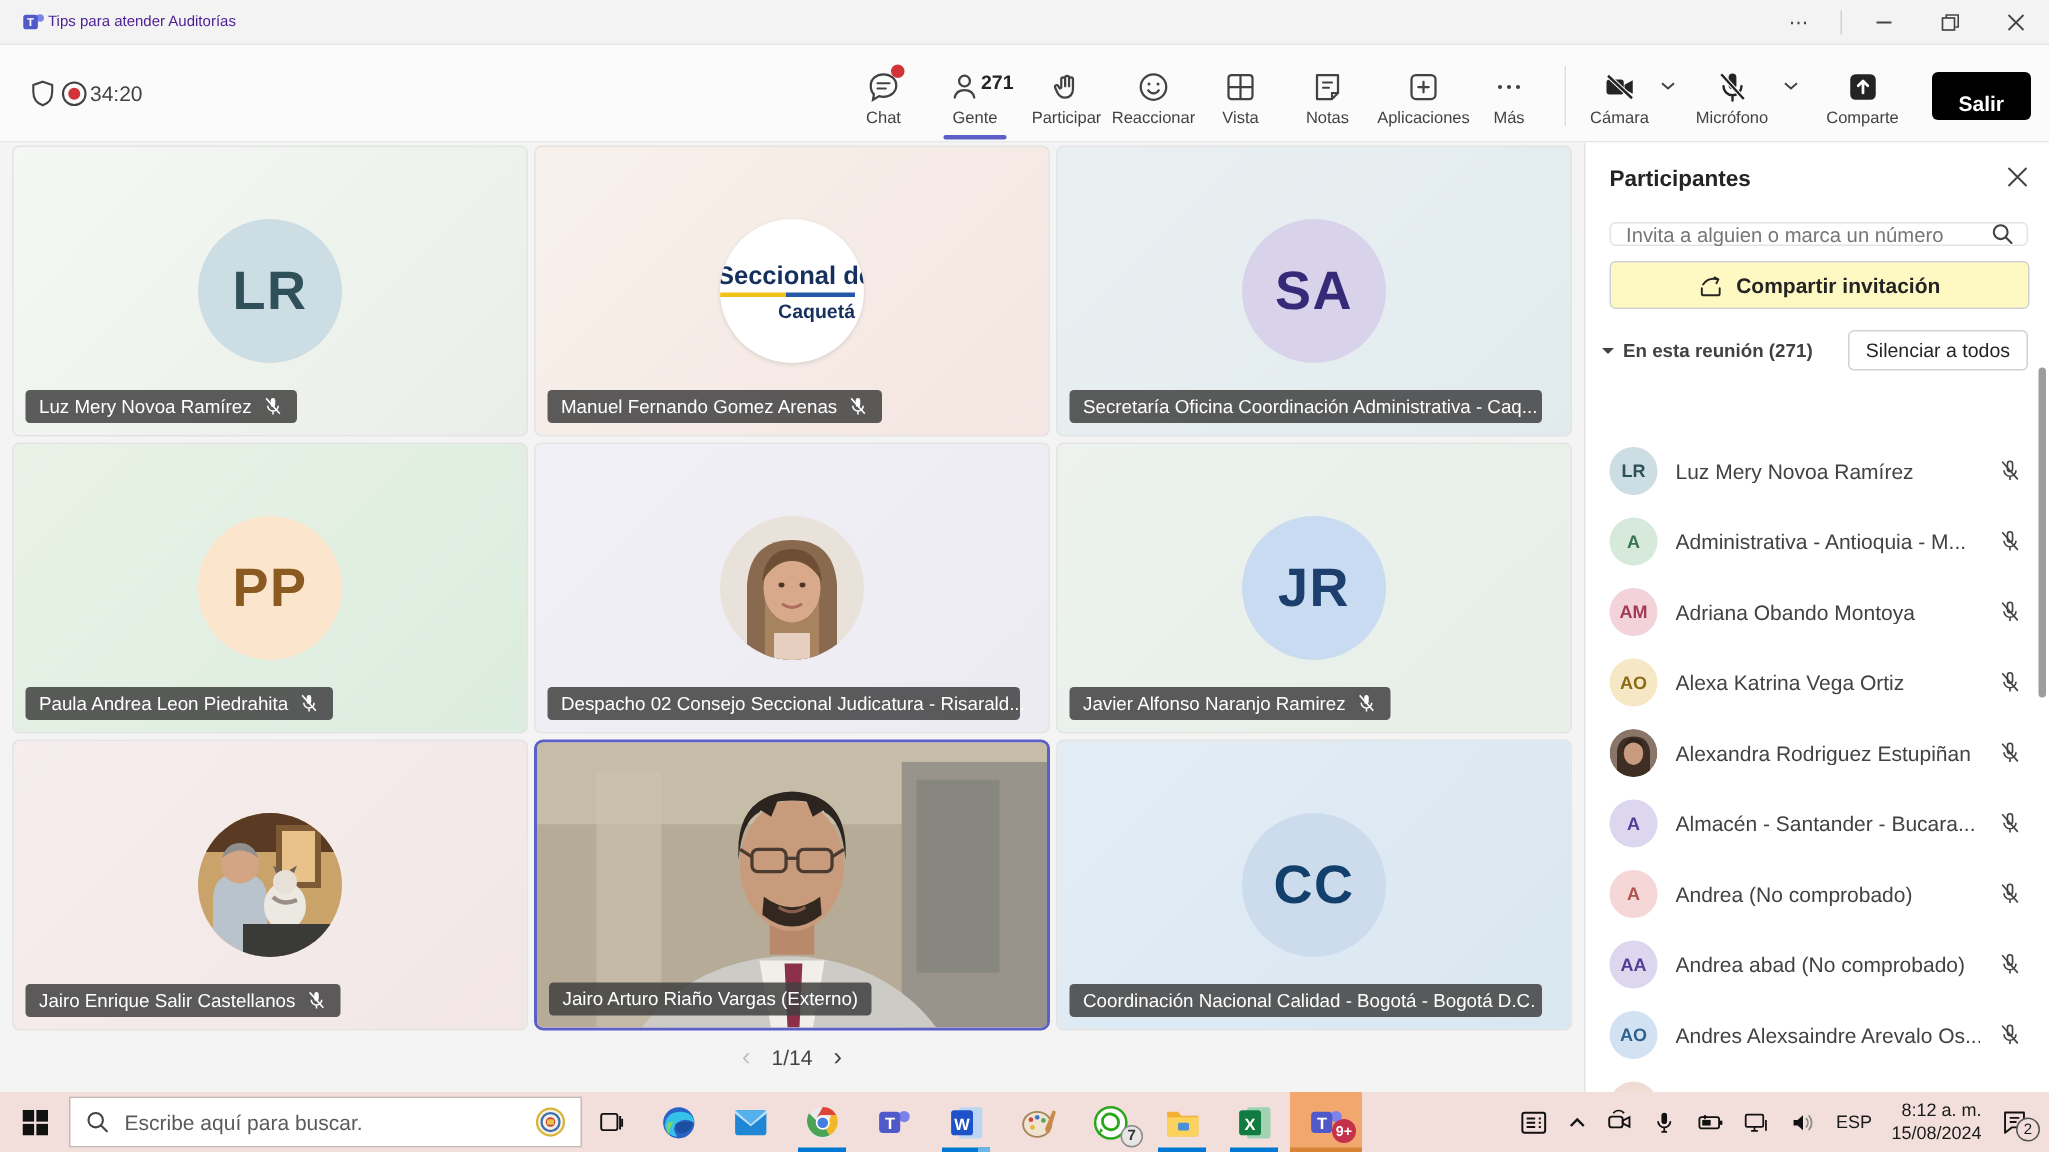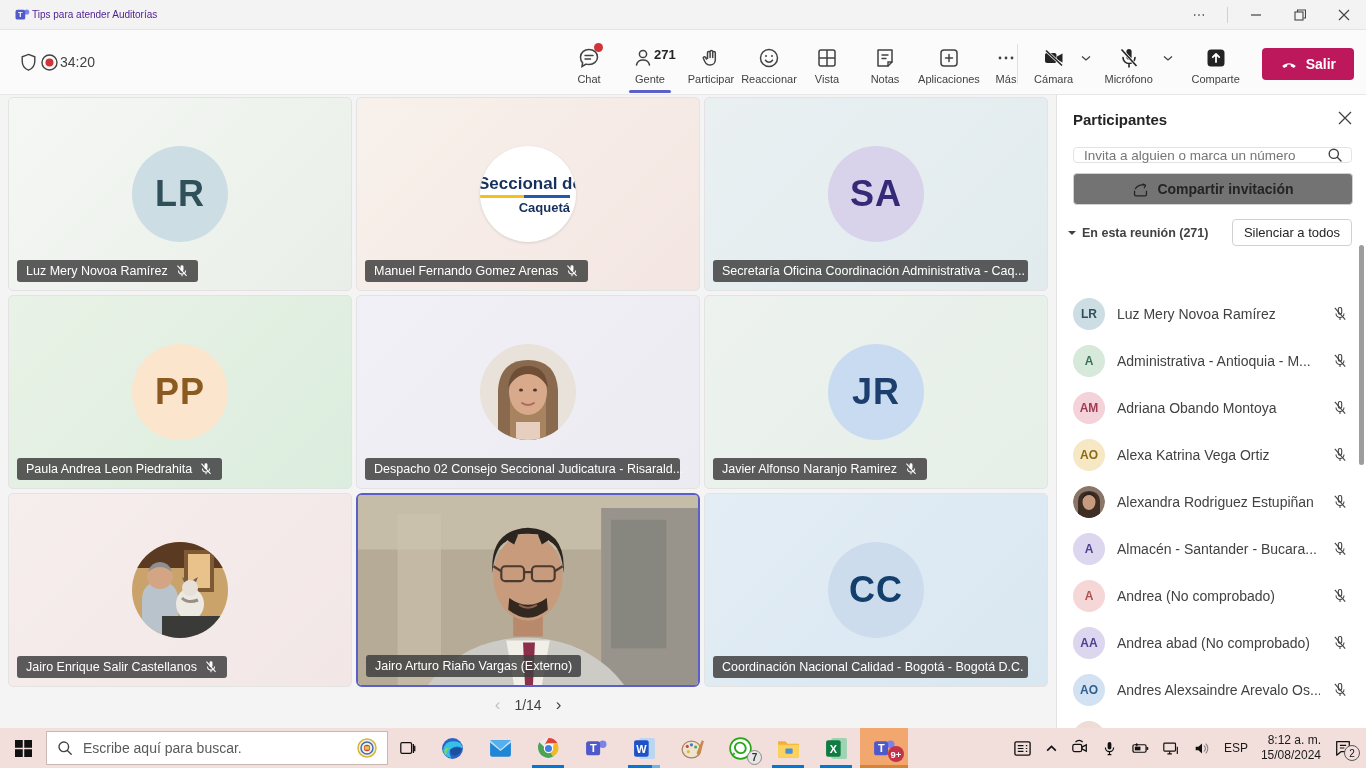--- a/index.html
+++ b/index.html
@@ -23,22 +23,22 @@
   .tb-center { position:absolute; left:560px; display:flex; align-items:flex-start; }
   .tbtn { width:58px; display:flex; flex-direction:column; align-items:center; gap:3px; position:relative; padding-top:6px; }
   .tbtn svg { display:block; }
   .tlabel { font-size:11px; color:#424242; white-space:nowrap; }
   .count { font-size:13px; font-weight:bold; color:#242424; position:absolute; top:7px; left:36px; }
   .activebar { position:absolute; bottom:-8px; width:42px; height:3px; border-radius:2px; background:#5b5fc7; }
   .reddot { position:absolute; top:3px; left:34px; width:9px; height:9px; border-radius:50%; background:#d13438; }
   .tb-right { position:absolute; right:12px; display:flex; align-items:flex-start; }
   .tb-rdiv { width:1px; height:40px; background:#e0e0e0; margin-right:10px; margin-top:4px; }
   .chev { padding:10px 4px 0 0; }
-  .leave { margin-left:14px; margin-top:8px; height:32px; padding:5px 18px; background:#be185d; border-radius:4px;
-    display:flex; align-items:center; gap:8px; color:#fff; font-size:14px; font-weight:bold; }
+  .leave { margin-left:14px; margin-top:8px; height:32px; padding:5px 18px; background:#000000; border-radius:4px;
+    display:flex; align-items:center; gap:8px; color:#fff; font-size:14px; font-weight:bold;flex-direction:column; }
 
   
   .stage { position:absolute; top:95px; left:0; width:1056px; bottom:40px; background:#f4f4f4; }
   .grid { position:absolute; top:2px; left:8px; width:1040px; display:grid;
     grid-template-columns:repeat(3,1fr); gap:4px; }
   .tile { position:relative; height:194px; border:1px solid #e3e3e3; border-radius:5px; overflow:hidden;
     display:flex; align-items:center; justify-content:center; background:#fff; }
   .t1{background:linear-gradient(135deg,#f5f7f4,#e9efe8);} .t2{background:linear-gradient(135deg,#f8f1eb,#f4e6e2);}
   .t3{background:linear-gradient(135deg,#eaf0f2,#e1ebee);} .t4{background:linear-gradient(135deg,#e9f2e6,#dbedde);}
   .t5{background:linear-gradient(135deg,#f2f0f7,#ecebf2);} .t6{background:linear-gradient(135deg,#edf2ee,#e6efe8);}
@@ -62,21 +62,21 @@
   
   .panel { position:absolute; top:95px; right:0; width:310px; bottom:40px; background:#fff;
     border-left:1px solid #e3e3e3; overflow:hidden; }
   .phead { display:flex; padding:16px 14px 10px 16px; }
   .ptitle { font-size:15px; font-weight:bold; color:#242424; }
   .pclose { margin-left:auto; color:#424242; }
   .psearch { margin:8px 14px 0 16px; height:16px; border:1px solid #e3e3e3; border-radius:4px; background:#fff;
     display:flex; align-items:center; padding:0 8px 0 10px; }
   .psearch input { border:none; outline:none; flex:1; font-size:13.5px; color:#424242; font-family:inherit; background:transparent; }
   .psearch input::placeholder { color:#767676; }
-  .invite { margin:10px 14px 0 16px; height:32px; width:280px; border:1px solid #d1d1d1; border-radius:4px; background:#737373;
+  .invite { margin:10px 14px 0 16px; height:32px; width:280px; border:1px solid #d1d1d1; border-radius:4px; background:#fef9c3;
     display:flex; align-items:center; justify-content:center; gap:8px; font-size:14px; font-weight:bold; color:#242424; }
   .secrow { margin:14px 14px 4px 10px; display:flex; align-items:center; }
   .seclabel { font-size:12.5px; color:#424242; margin-left:5px;font-weight:bold; }
   .muteall { margin-left:auto; border:1px solid #d1d1d1; border-radius:4px; background:#fff; padding:5px 11px;
     font-size:13px; color:#242424; }
   .plist { position:absolute; top:195px; left:0; right:0; bottom:0; overflow:hidden; }
   .prow { display:flex; align-items:center; height:47px; padding:0 18px 0 16px; gap:12px; }
   .pav { width:32px; height:32px; border-radius:50%; flex:none; display:flex; align-items:center; justify-content:center;
     font-size:12px; font-weight:bold; overflow:hidden; }
   .pname { flex:1; font-size:14px; color:#424242; white-space:nowrap; overflow:hidden; }

